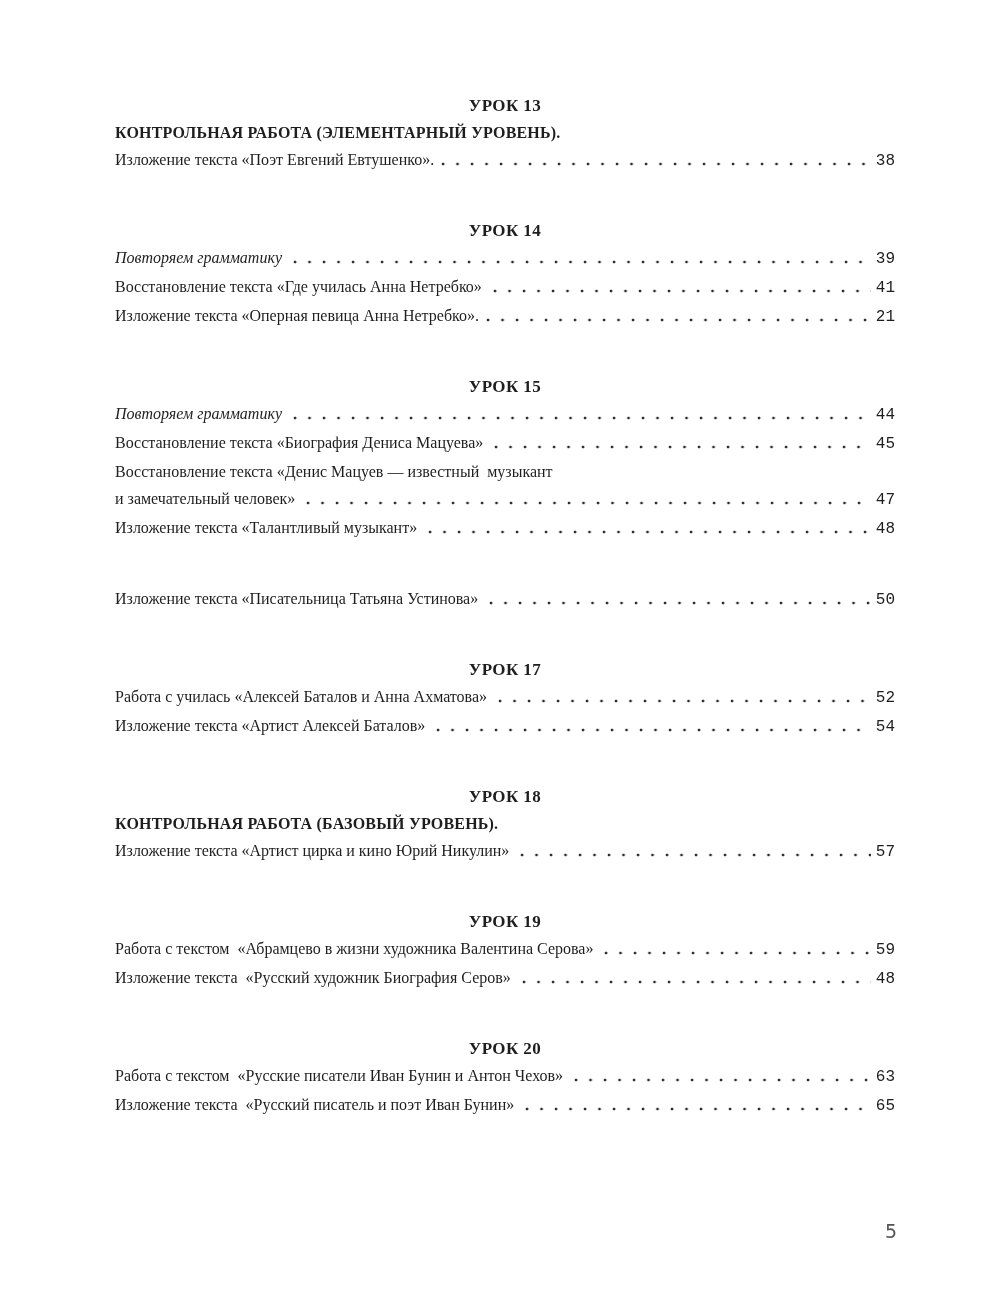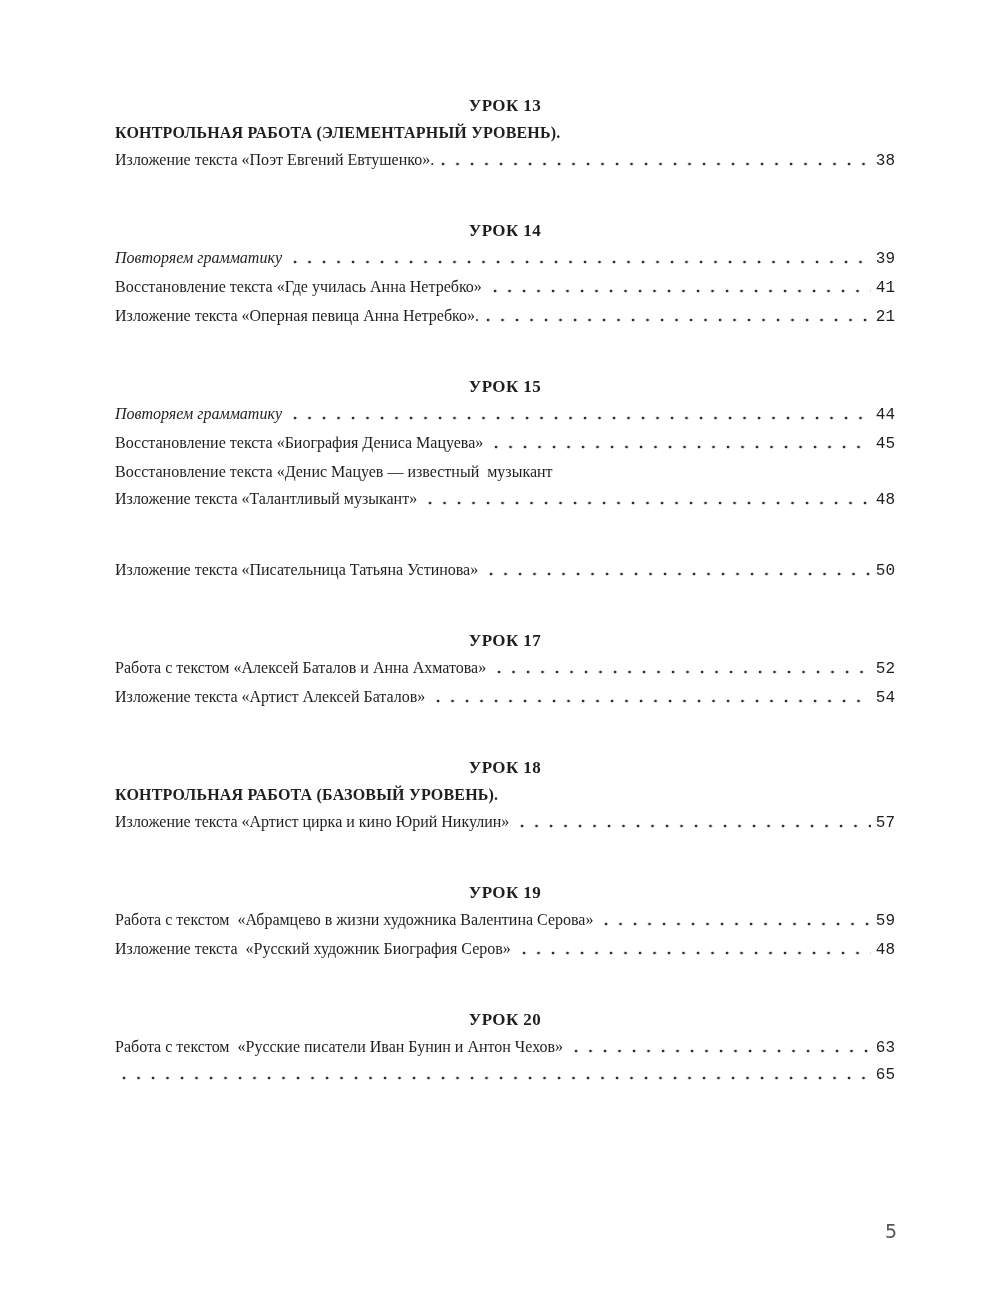--- a/index.html
+++ b/index.html
@@ -122,36 +122,41 @@
         </div>
         <div class="row">
           <span class="row-text">Восстановление текста «Биография Дениса Мацуева» </span>
           <span class="leader"></span>
           <span class="pageno">45</span>
         </div>
         <div class="row">
           <span class="row-text">Восстановление текста «Денис Мацуев — известный  музыкант</span>
         </div>
         <div class="row">
+          <span class="row-text">и замечательный человек» </span>
+          <span class="leader"></span>
+          <span class="pageno">47</span>
+        </div>
+        <div class="row">
           <span class="row-text">Изложение текста «Талантливый музыкант» </span>
           <span class="leader"></span>
           <span class="pageno">48</span>
         </div>
       </div>
       <div class="section">
         <div class="row">
           <span class="row-text">Изложение текста «Писательница Татьяна Устинова» </span>
           <span class="leader"></span>
           <span class="pageno">50</span>
         </div>
       </div>
       <div class="section">
         <div class="section-heading">УРОК 17</div>
         <div class="row">
-          <span class="row-text">Работа с текстом «Алексей Баталов и Анна Ахматова» </span>
+          <span class="row-text">Работа с училась «Алексей Баталов и Анна Ахматова» </span>
           <span class="leader"></span>
           <span class="pageno">52</span>
         </div>
         <div class="row">
           <span class="row-text">Изложение текста «Артист Алексей Баталов» </span>
           <span class="leader"></span>
           <span class="pageno">54</span>
         </div>
       </div>
       <div class="section">
@@ -179,19 +184,20 @@
         </div>
       </div>
       <div class="section">
         <div class="section-heading">УРОК 20</div>
         <div class="row">
           <span class="row-text">Работа с текстом  «Русские писатели Иван Бунин и Антон Чехов» </span>
           <span class="leader"></span>
           <span class="pageno">63</span>
         </div>
         <div class="row">
+          <span class="row-text">Изложение текста  «Русский писатель и поэт Иван Бунин» </span>
           <span class="leader"></span>
           <span class="pageno">65</span>
         </div>
       </div>
     </div>
   <div class="folio">5</div>
 </div>
 
 </body></html>

